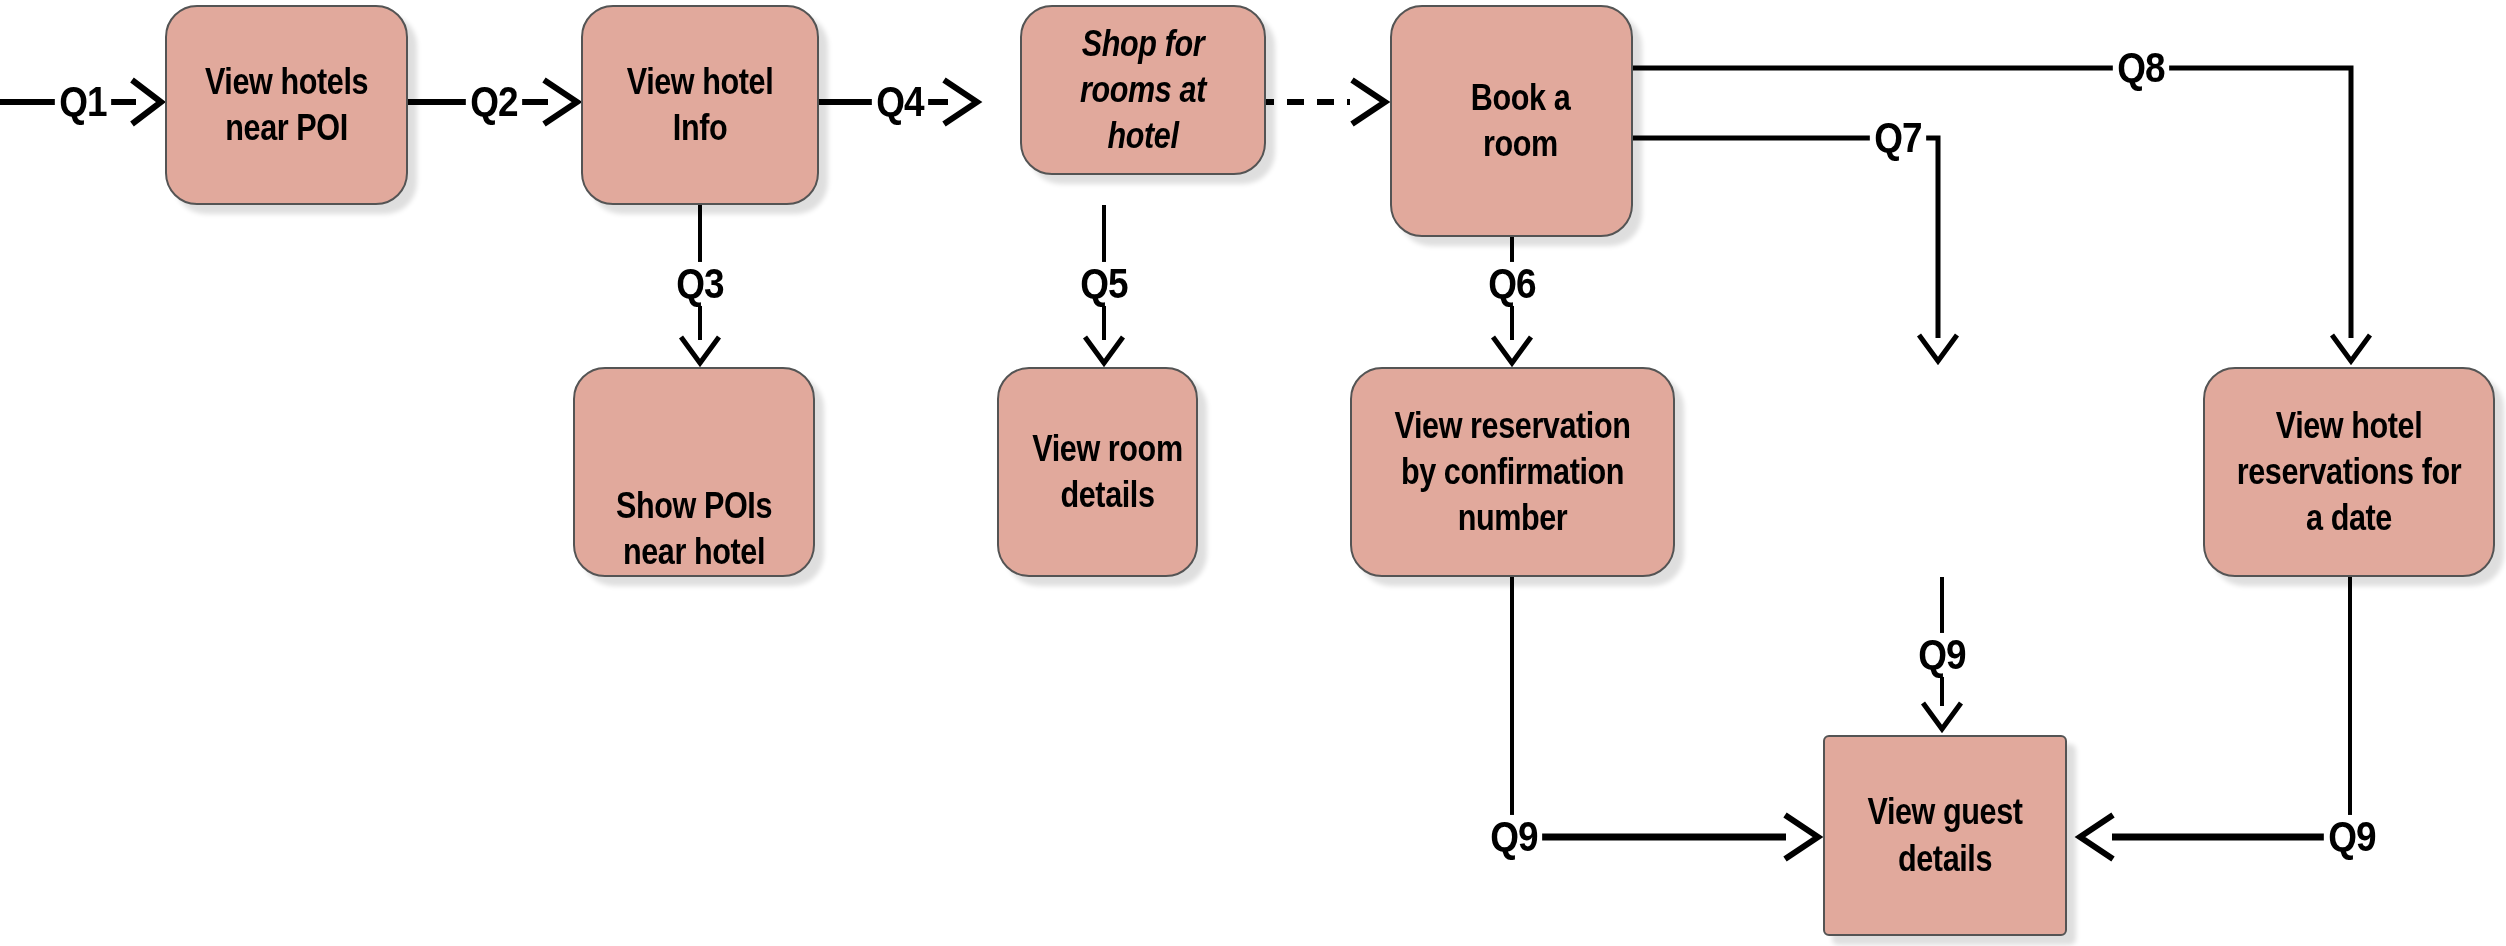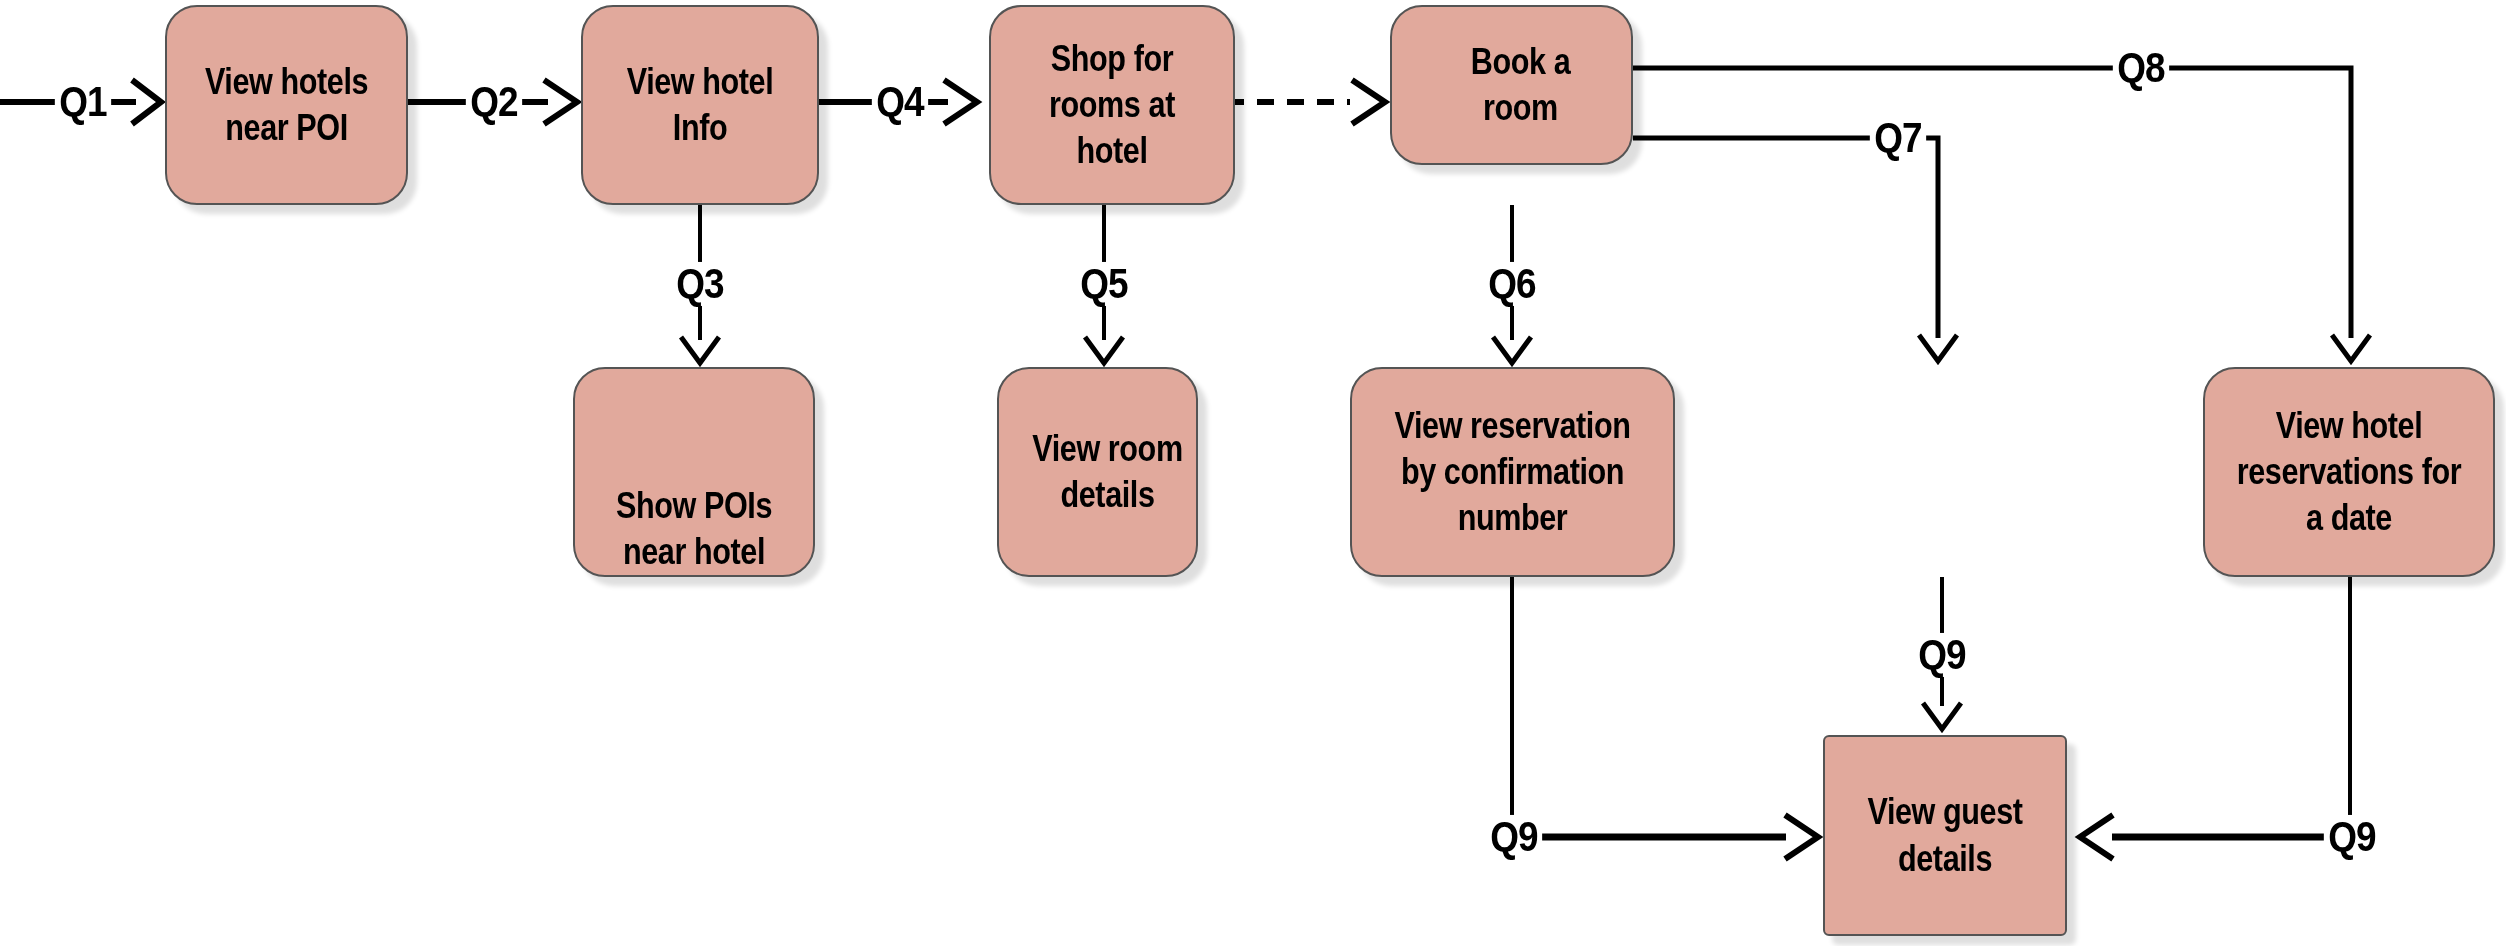--- a/index.html
+++ b/index.html
@@ -89,26 +89,26 @@
   </svg>
 
   <div class="node" style="left:165px;top:5px;width:243px;height:200px;">
     <span class="node-label">View hotels
 near POI</span>
   </div>
   <div class="node" style="left:581px;top:5px;width:238px;height:200px;">
     <span class="node-label">View hotel
 Info</span>
   </div>
-  <div class="node" style="left:989px;top:5px;width:246px;height:200px;">
+  <div class="node" style="left:1020px;top:5px;width:246px;height:170px;font-style:italic;">
     <span class="node-label">Shop for
 rooms at
 hotel</span>
   </div>
-  <div class="node" style="left:1390px;top:5px;width:243px;height:160px;padding-left:18px;">
+  <div class="node" style="left:1390px;top:5px;width:243px;height:232px;padding-left:18px;">
     <span class="node-label">Book a
 room</span>
   </div>
 
   <div class="node" style="left:573px;top:367px;width:242px;height:210px;align-items:flex-end;">
     <span class="node-label">Show POIs
 near hotel</span>
   </div>
   <div class="node" style="left:997px;top:367px;width:201px;height:210px;padding-left:20px;">
     <span class="node-label">View room

